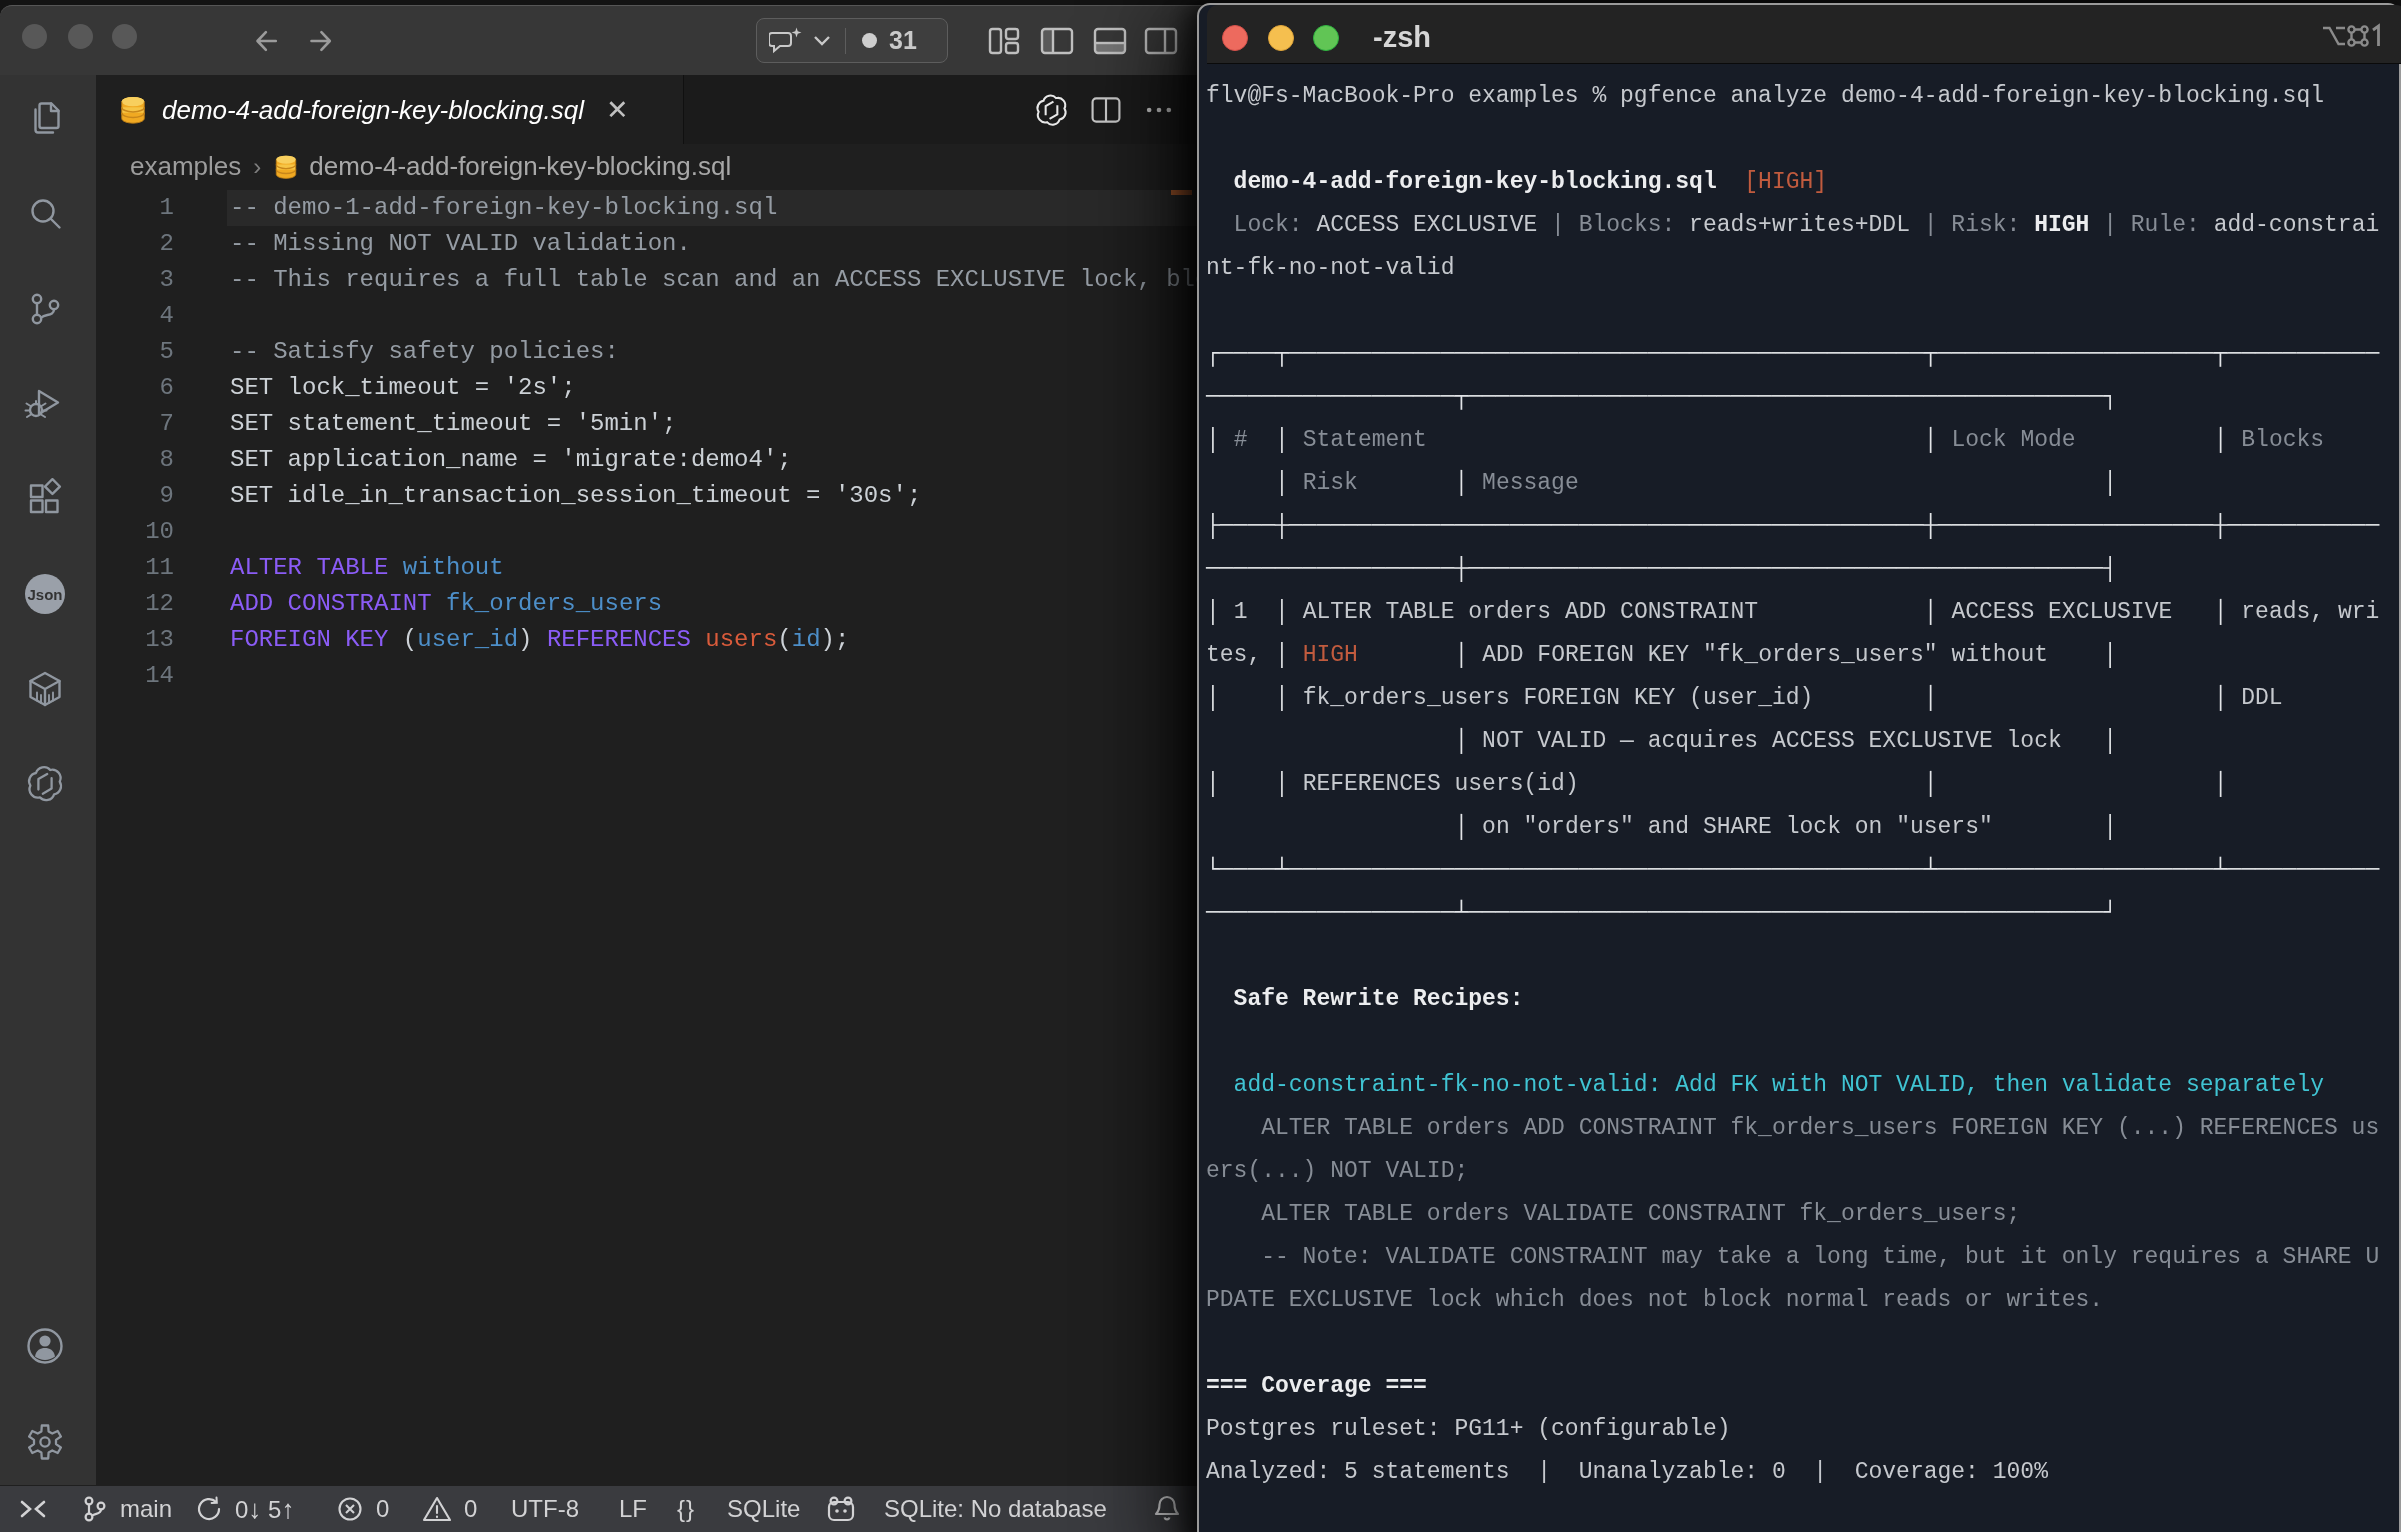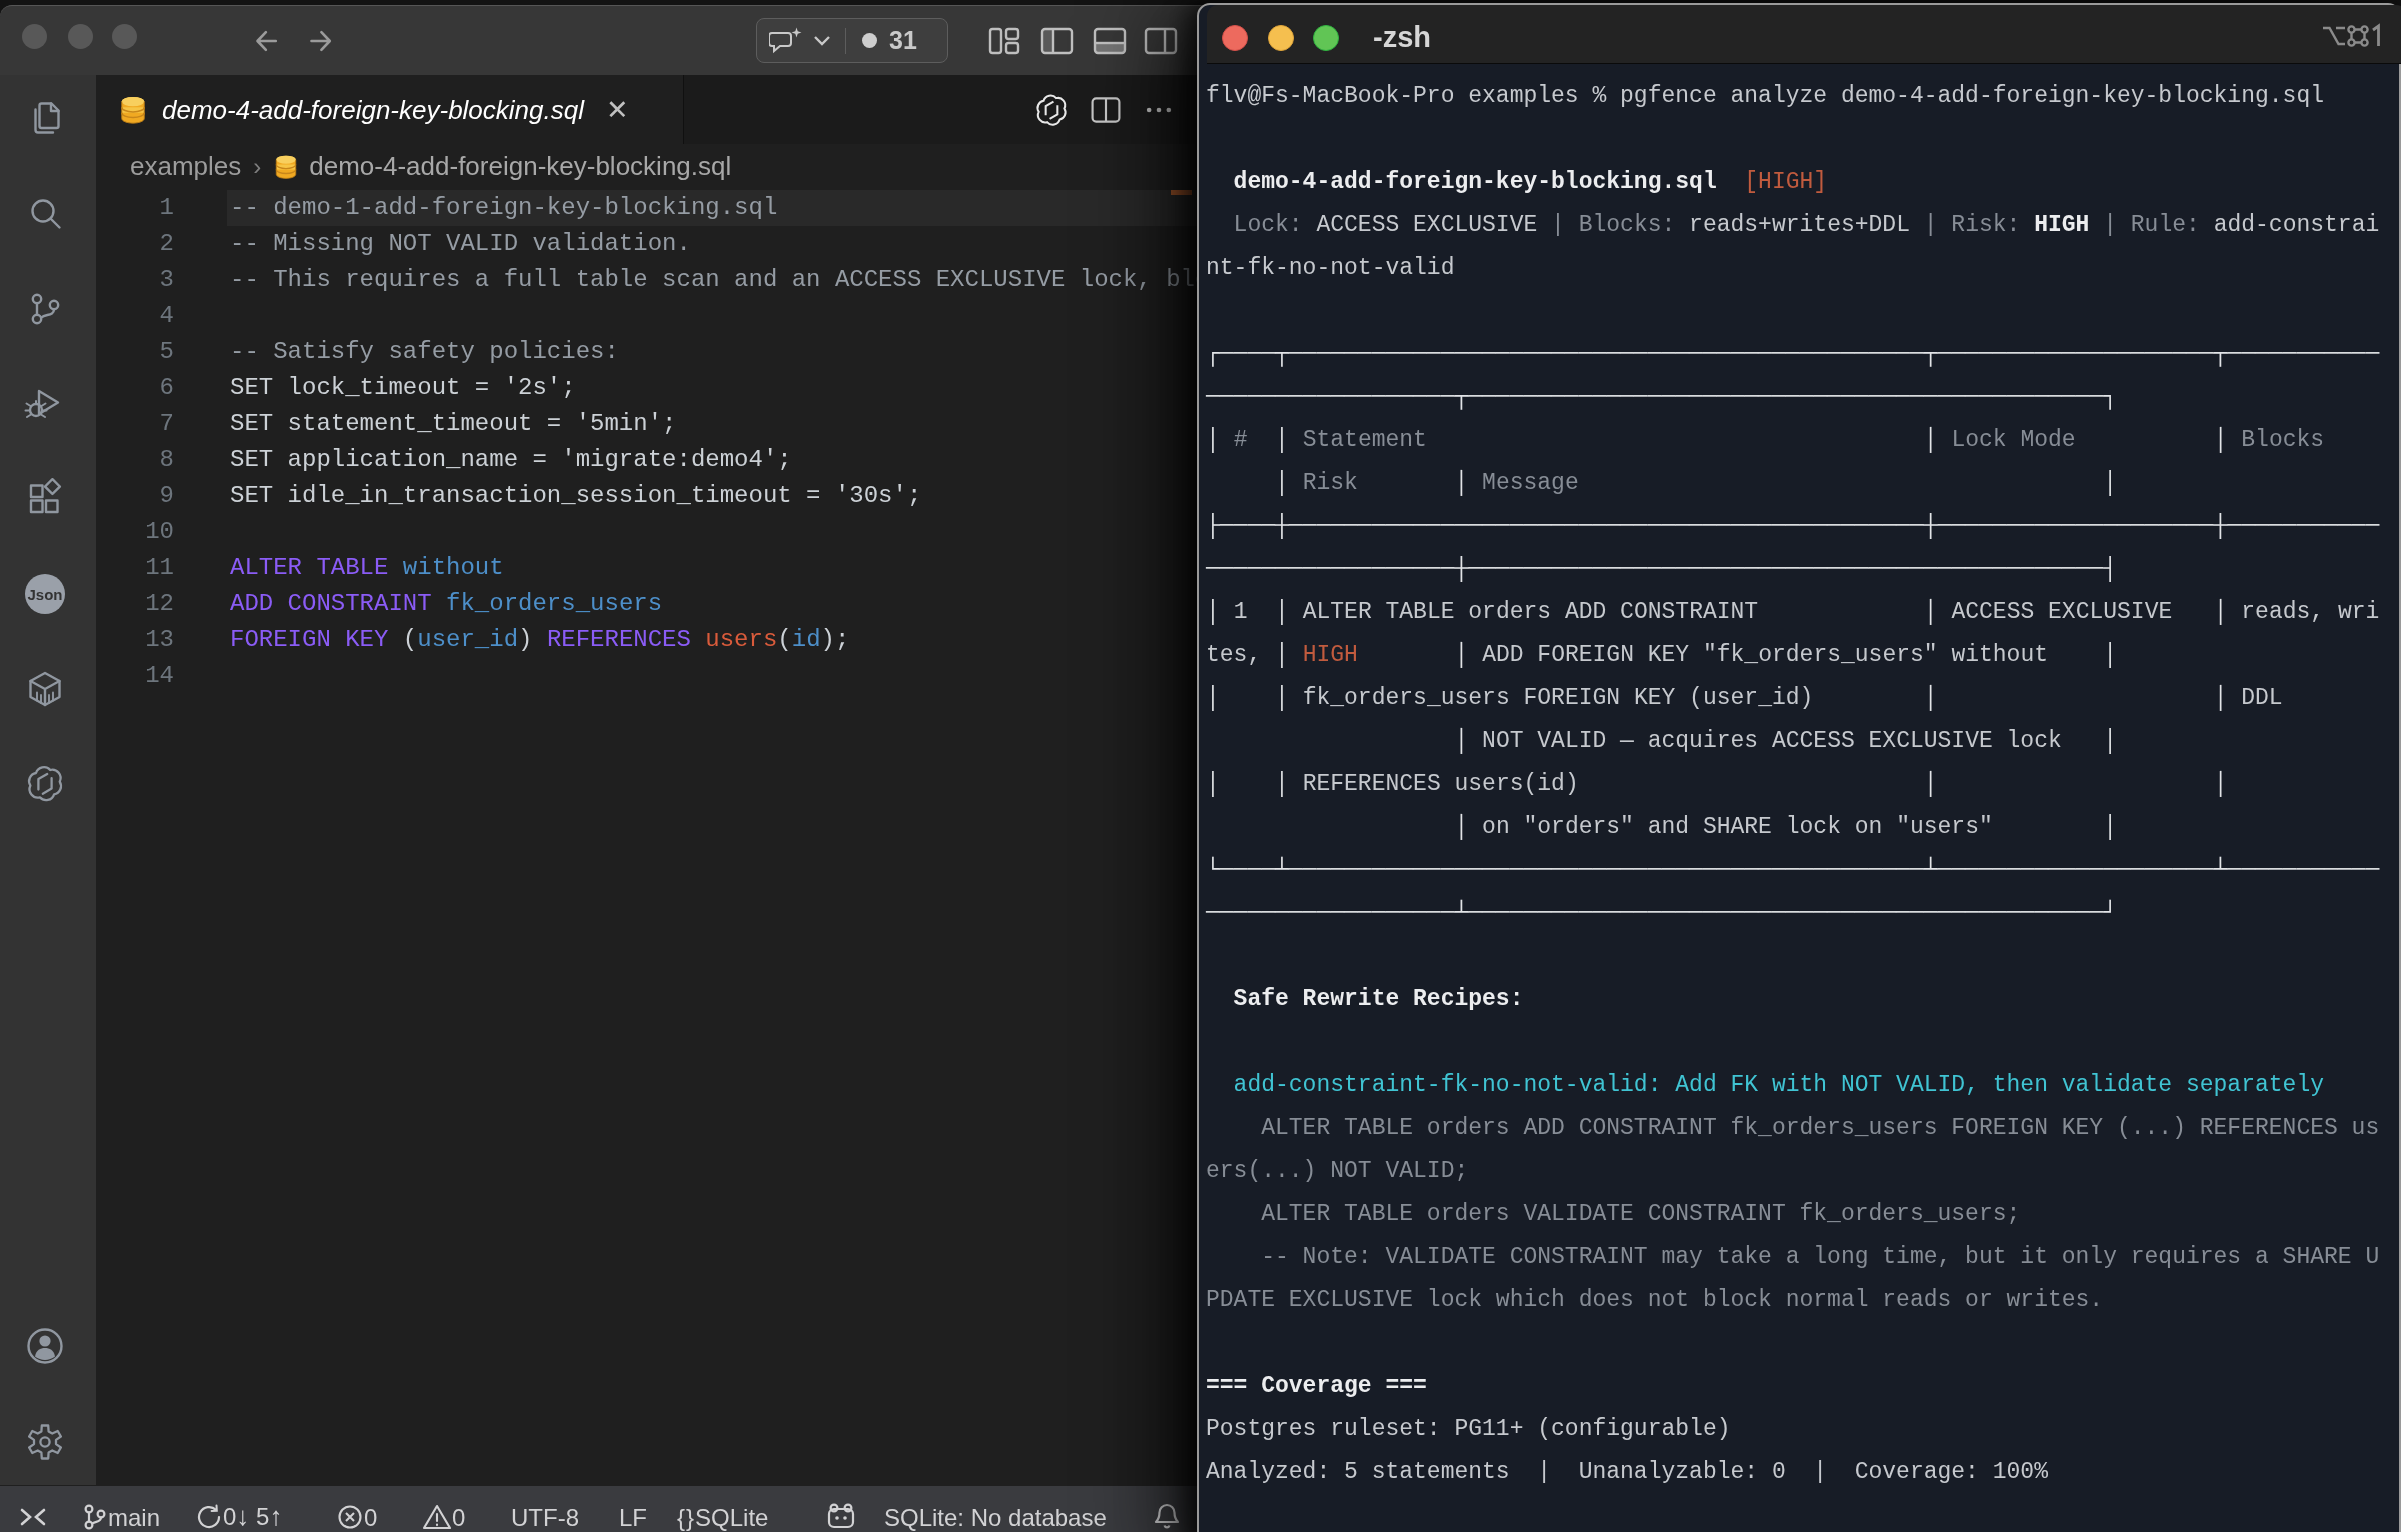--- a/index.html
+++ b/index.html
@@ -30,21 +30,21 @@
 #lnums{position:absolute;left:18px;top:0.8px;width:60px;text-align:right;font-family:"Liberation Mono",monospace;font-size:24px;line-height:36px;color:#6d757d;white-space:pre}
 #code{position:absolute;left:134px;top:0.8px;font-family:"Liberation Mono",monospace;font-size:24px;line-height:36px;white-space:pre}
 #code .cm{color:#959ca4}
 #code .pl{color:#ccd1d6}
 #code .kw{color:#8b5cf6}
 #code .id{color:#4d8fc9}
 #code .rd{color:#d95b3b}
 #orangemark{position:absolute;left:1171px;top:185px;width:21px;height:5px;background:#a85a2e}
 
 #sbar{position:absolute;left:0;bottom:0;width:100%;height:46px;background:#3a3b3f;color:#d2d2d4;font-size:24px}
-.sitem{position:absolute;top:0;height:46px;display:flex;align-items:flex-end;gap:0}
+.sitem{position:absolute;top:0;height:46px;display:flex;align-items:center;gap:12px}
 
 #term{position:absolute;left:1197px;top:3px;width:1204px;height:1552px;background:#171c26;border:2px solid #9a9a9a;border-radius:13px;box-shadow:-10px 0 22px rgba(0,0,0,.65), -35px 10px 80px rgba(0,0,0,.55), 0 25px 70px rgba(0,0,0,.5)}
 #ttitle{position:absolute;left:8px;top:0;width:100%;height:59px;background:#232323;border-radius:11px 11px 0 0;border-bottom:1px solid #0a0a0a}
 #ttitle .tl{width:26px;height:26px;top:20px}
 #tname{position:absolute;left:166px;top:16px;color:#d6d6d6;font-weight:700;font-size:29px}
 #tkeys{position:absolute;right:23px;top:18px;color:#8b8b8b}
 #tpre{position:absolute;left:7px;top:59px;padding-top:11px;font-family:"Liberation Mono",monospace;font-size:23px;line-height:43px;white-space:pre;color:#c6c9ce}
 #tpre .w{color:#c6c9ce}
 #tpre .g{color:#878d96}
 #tpre .b{color:#ecedef;font-weight:700}
@@ -268,21 +268,21 @@
           <span>0</span>
         </div>
 <div class="sitem" style="left:511px">
           <span>UTF-8</span>
         </div>
 <div class="sitem" style="left:619px">
           <span>LF</span>
         </div>
 <div class="sitem" style="left:677px">
           <span style="letter-spacing:1px">{}</span>
-          <span style="margin-left:0">SQLite</span>
+          <span style="margin-left:20px">SQLite</span>
         </div>
 <div class="sitem" style="left:824px">
           <svg width="34" height="32" viewBox="0 0 34 32" fill="none" stroke="#d2d2d4" stroke-width="2.2">
             <circle cx="10" cy="8" r="3.4"></circle>
             <circle cx="24" cy="8" r="3.4"></circle>
             <rect x="5" y="9" width="24" height="18" rx="5"></rect>
             <circle cx="13" cy="18" r="1.8" fill="#d2d2d4" stroke="none"></circle>
             <circle cx="21" cy="18" r="1.8" fill="#d2d2d4" stroke="none"></circle>
           </svg>
         </div>

